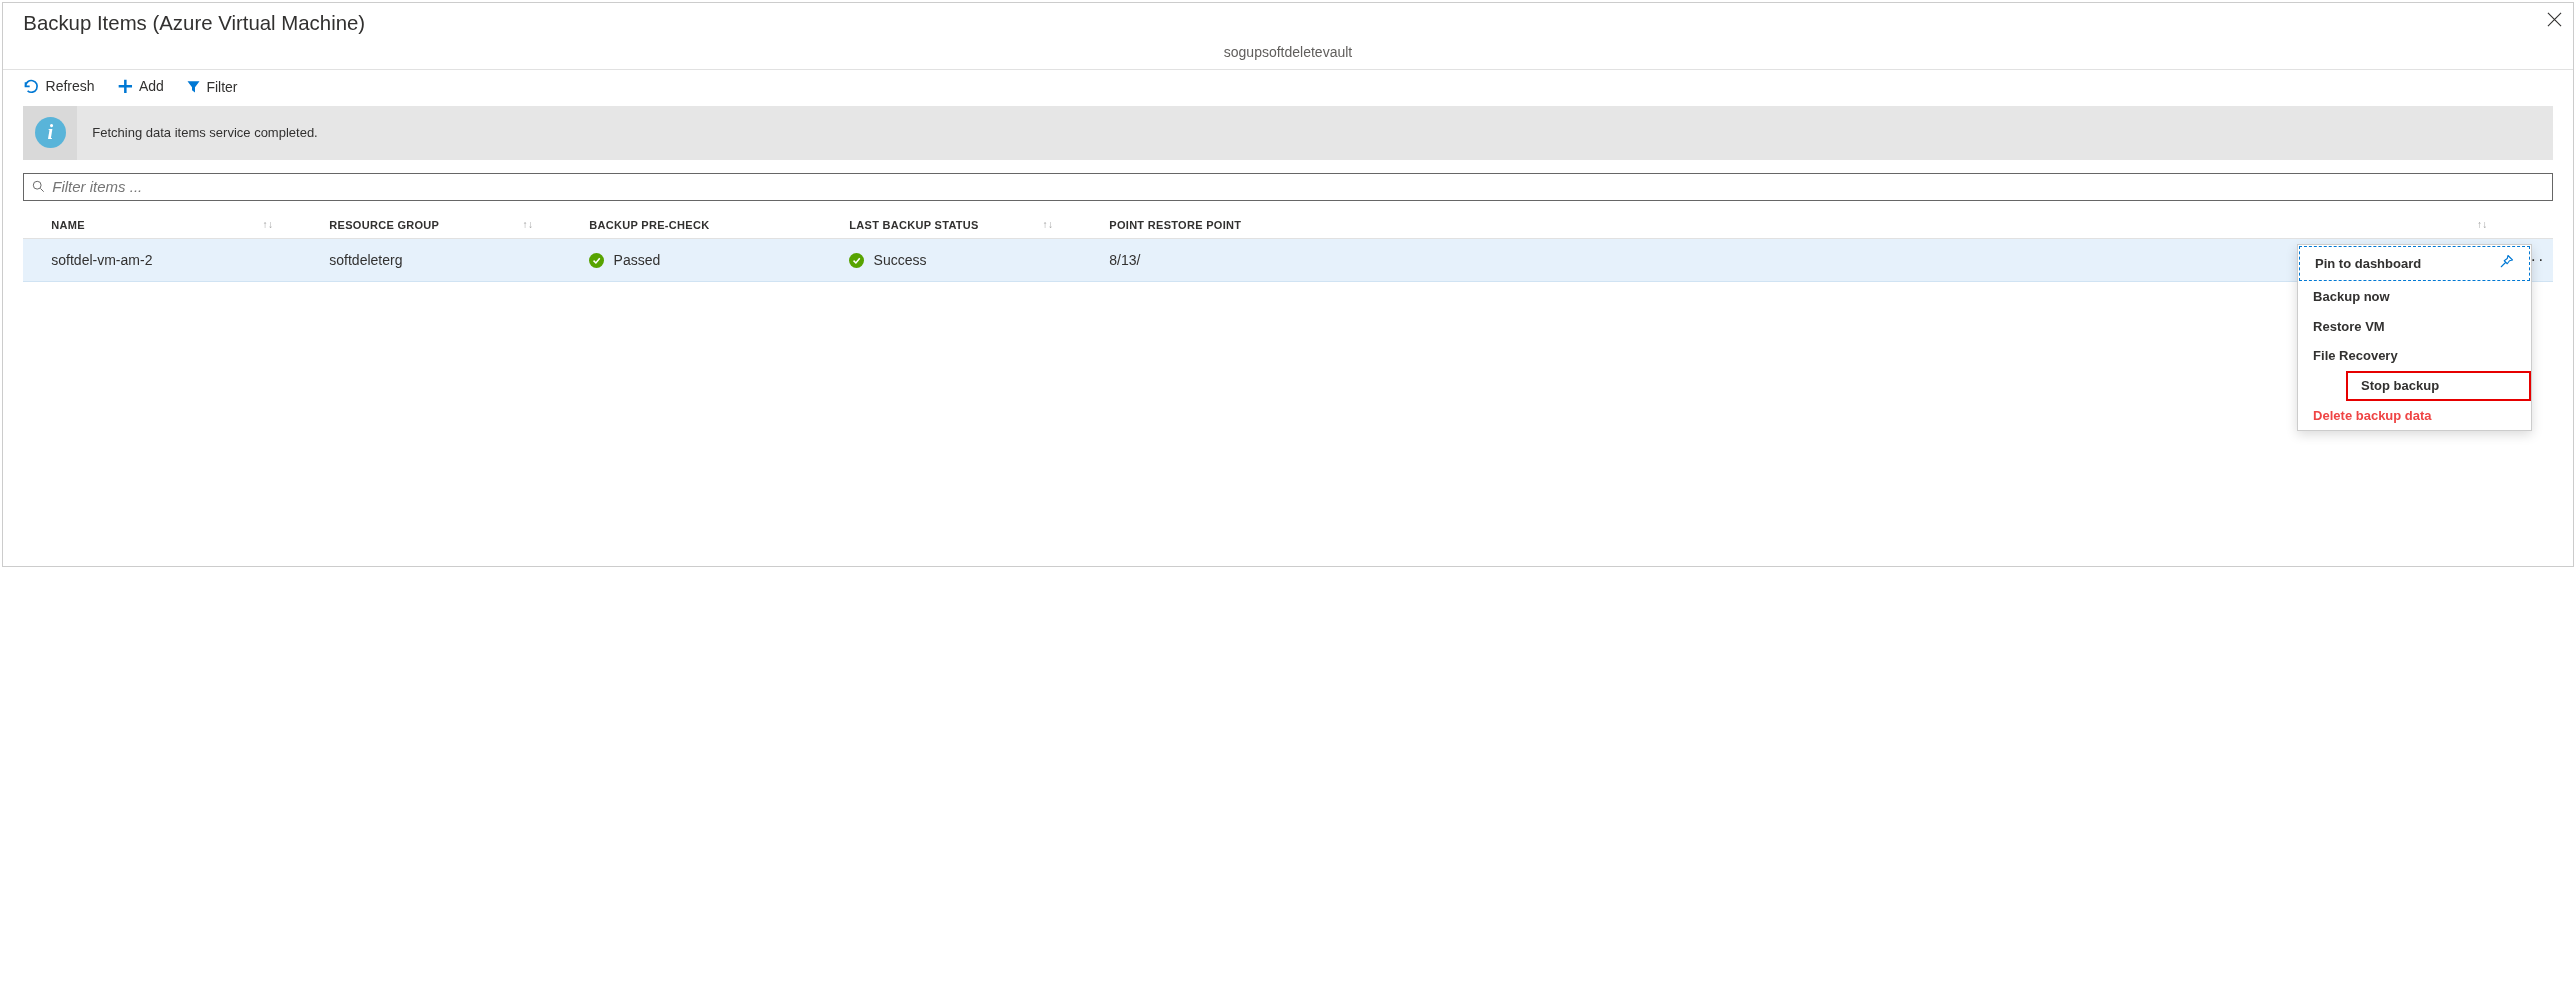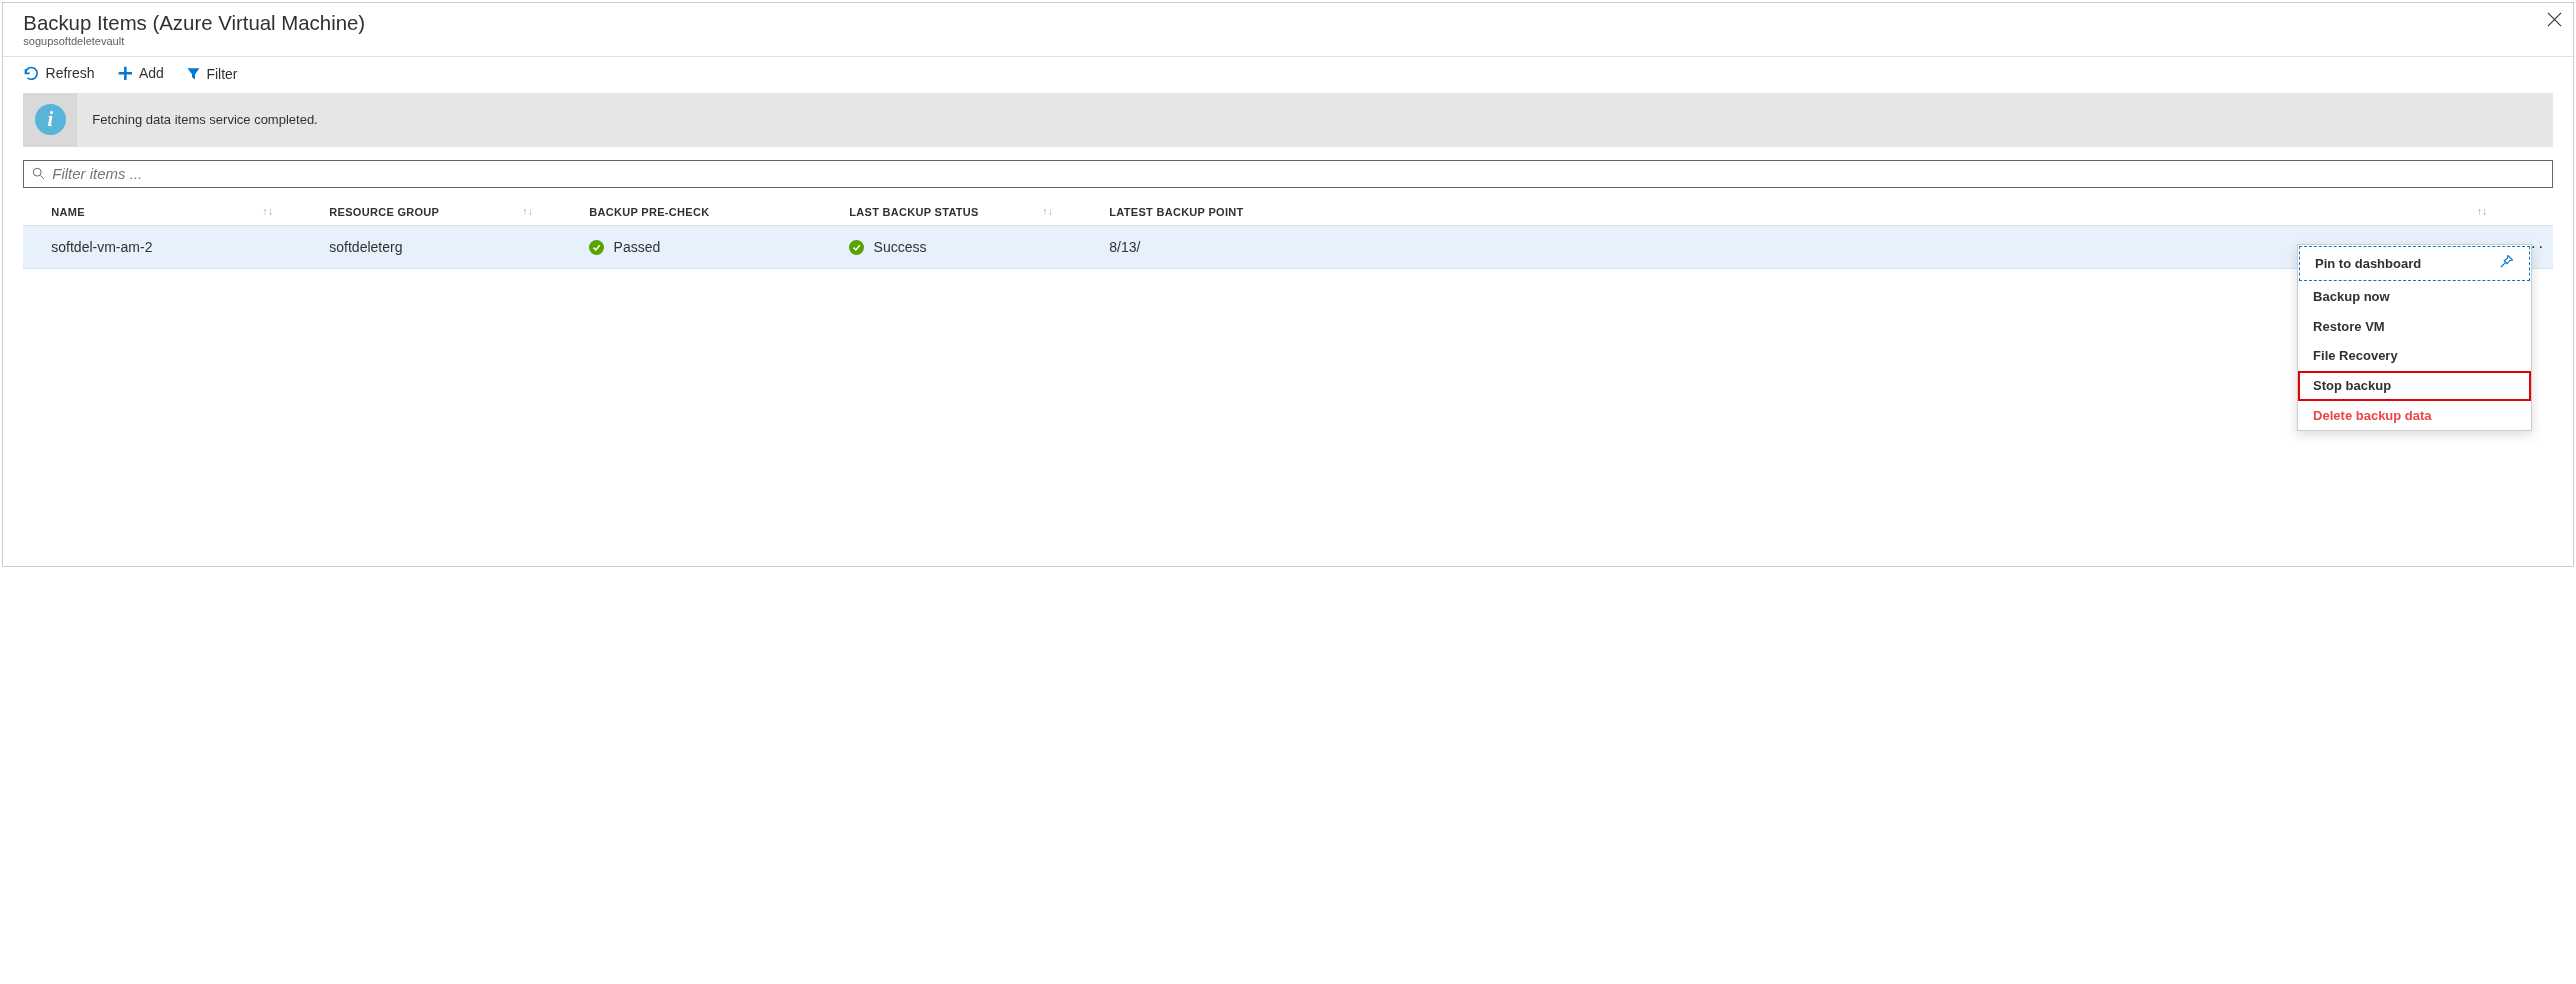--- a/index.html
+++ b/index.html
@@ -19,23 +19,24 @@
   .blade-header {
     padding: 9.3px 20.4px 5.6px 20.4px;
     position: relative;
   }
   .blade-title {
     font-size: 20.4px;
     font-weight: 400;
     margin: 0;
   }
   .blade-subtitle {
-    font-size: 11px;
+    font-size: 14px;
     color: #605e5c;
-    margin-top: 0;
+    margin-top: 9px;
+    text-align: center;
   }
   .close-x {
     position: absolute;
     right: 11px;
     top: 9.3px;
     font-size: 18.5px;
     color: #323130;
     cursor: pointer;
     line-height: 1;
   }
@@ -172,20 +173,21 @@
   }
   .menu-item.pin {
     border: 1.4px dashed #0078d4;
     margin: 0.9px;
   }
   .menu-item.pin .pin-icon{ color:#0078d4; }
   .menu-item.disabled { color:#ef4444; cursor:default; }
   .menu-item.highlight {
     outline: 2.8px solid #e60000;
     outline-offset: -2.8px;
+    margin-left: 48px;
   }
 </style>
 </head>
 <body>
 
 <div class="blade">
   <div class="blade-header">
     <h1 class="blade-title">Backup Items (Azure Virtual Machine)</h1>
     <div class="blade-subtitle">sogupsoftdeletevault</div>
     <div class="close-x">
@@ -253,21 +255,21 @@
           <span class="sort">↑↓</span>
         </div>
         <div class="th col-pre">
           <span>BACKUP PRE-CHECK</span>
         </div>
         <div class="th col-status">
           <span>LAST BACKUP STATUS</span>
           <span class="sort">↑↓</span>
         </div>
         <div class="th col-restore">
-          <span>LATEST BACKUP POINT</span>
+          <span>POINT RESTORE POINT</span>
           <span class="sort">↑↓</span>
         </div>
         <div class="th col-act"></div>
       </div>
 
       <div class="trow">
         <div class="td col-name">softdel-vm-am-2</div>
         <div class="td col-rg">softdeleterg</div>
         <div class="td col-pre">
           <span class="check">

